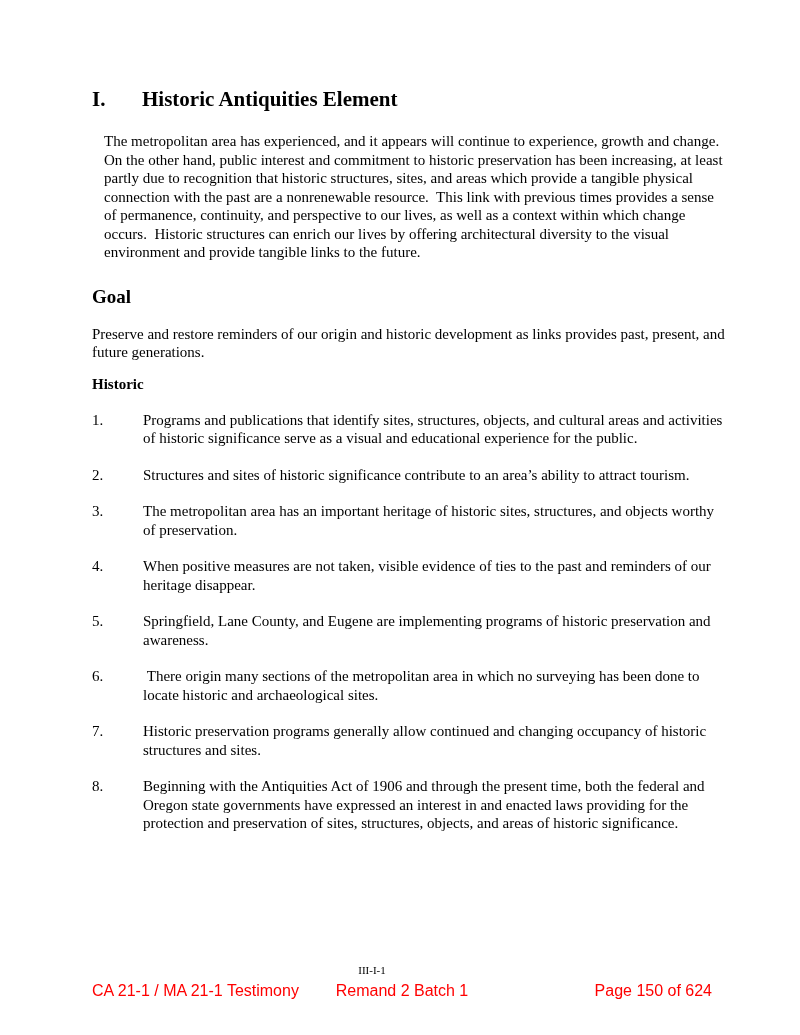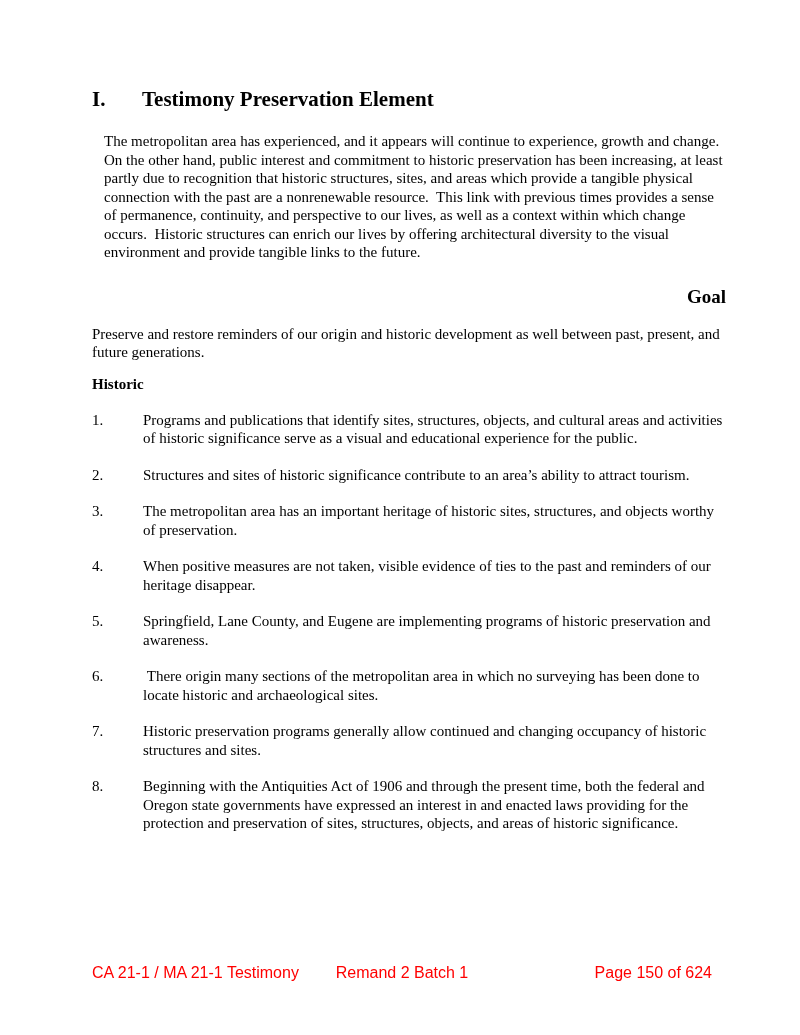--- a/index.html
+++ b/index.html
@@ -35,21 +35,21 @@
     line-height: 18.5px;
     margin: 0 0 23px 12px;
     white-space: pre-wrap;
   }
   .h-goal, .h-fop {
     font-size: 19px;
     line-height: 24px;
     font-weight: bold;
     margin: 0;
   }
-  .h-goal { margin-bottom: 16px; text-align: right; }
+  .h-goal { margin-bottom: 16px; }
   .goal-para {
     font-size: 15px;
     line-height: 18.5px;
     margin: 0 0 13px 0;
     white-space: pre-wrap;
   }
   .h-fop { margin-bottom: 16px; }
   .h-findings {
     font-size: 15px;
     line-height: 19px;
@@ -92,27 +92,27 @@
   .stamp-right { flex: 1; text-align: right; }
 </style>
 </head>
 <body>
 
 <div class="page">
   <div class="content">
 
     <h1 class="doc-title">
       <span>I.</span>
-      <span>Testimony Preservation Element</span>
+      <span>Historic Antiquities Element</span>
     </h1>
 
     <p class="intro-para">The metropolitan area has experienced, and it appears will continue to experience, growth and change.  On the other hand, public interest and commitment to historic preservation has been increasing, at least partly due to recognition that historic structures, sites, and areas which provide a tangible physical connection with the past are a nonrenewable resource.  This link with previous times provides a sense of permanence, continuity, and perspective to our lives, as well as a context within which change occurs.  Historic structures can enrich our lives by offering architectural diversity to the visual environment and provide tangible links to the future.</p>
 
     <h2 class="h-goal">Goal</h2>
-    <p class="goal-para">Preserve and restore reminders of our origin and historic development as well between past, present, and future generations.</p>
+    <p class="goal-para">Preserve and restore reminders of our origin and historic development as links provides past, present, and future generations.</p>
 
     <h3 class="h-findings">Historic</h3>
 
     <div class="finding-item">
       <span class="finding-number">1.</span>
       <span class="finding-text">Programs and publications that identify sites, structures, objects, and cultural areas and activities of historic significance serve as a visual and educational experience for the public.</span>
     </div>
     <div class="finding-item">
       <span class="finding-number">2.</span>
       <span class="finding-text">Structures and sites of historic significance contribute to an area’s ability to attract tourism.</span>
@@ -138,19 +138,20 @@
       <span class="finding-text">Historic preservation programs generally allow continued and changing occupancy of historic structures and sites.</span>
     </div>
     <div class="finding-item">
       <span class="finding-number">8.</span>
       <span class="finding-text">Beginning with the Antiquities Act of 1906 and through the present time, both the federal and Oregon state governments have expressed an interest in and enacted laws providing for the protection and preservation of sites, structures, objects, and areas of historic significance.</span>
     </div>
 
   </div>
 
   <div class="footer">
+    <div class="doc-page-number">III-I-1</div>
     <div class="stamp-row">
       <span class="stamp-left">CA 21-1 / MA 21-1 Testimony</span>
       <span class="stamp-center">Remand 2 Batch 1</span>
       <span class="stamp-right">Page 150 of 624</span>
     </div>
   </div>
 </div>
 
 </body></html>

